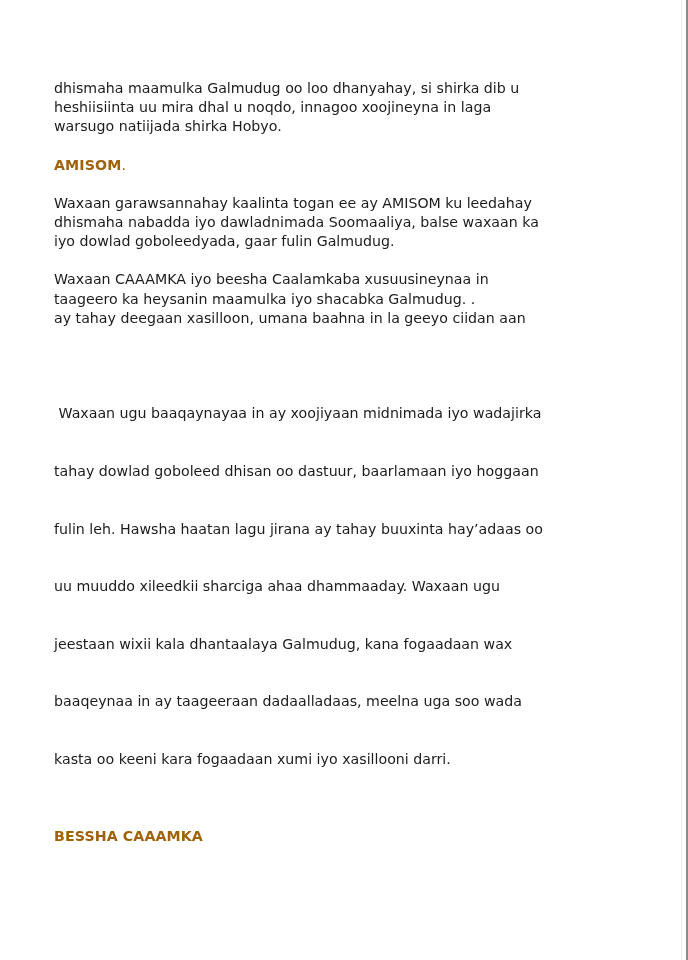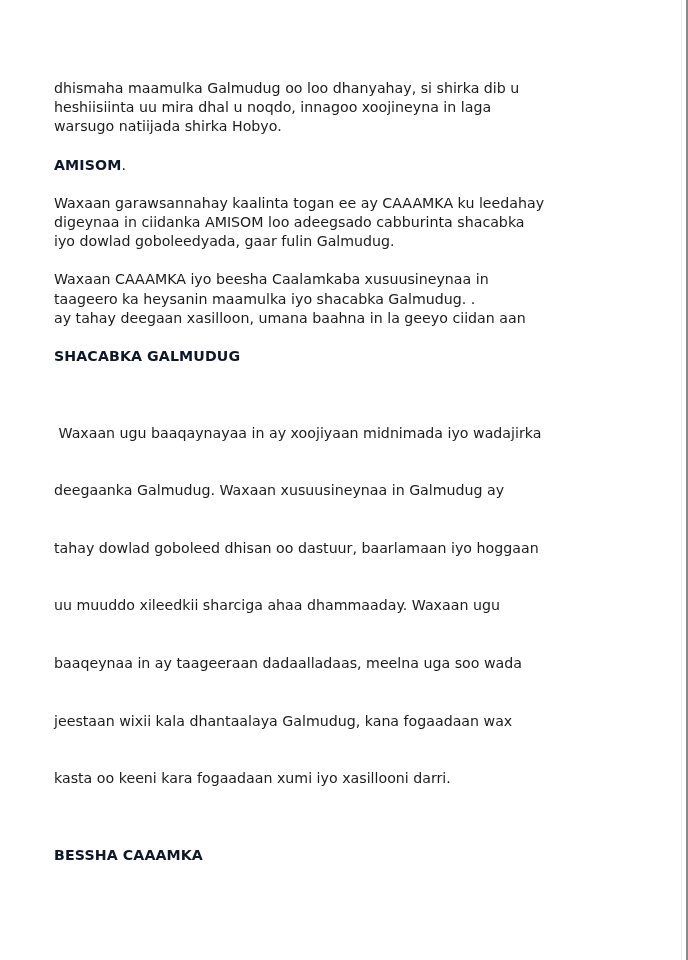--- a/index.html
+++ b/index.html
@@ -52,21 +52,21 @@
       padding: 0;
       white-space: nowrap;
     }
     .para .line {
       display: block;
     }
     .heading {
       margin: 0;
       font-weight: bold;
       font-size: 14.2px;
-      color: #0f172a;
+      color: #a16207;
       letter-spacing: 0.1px;
     }
     .heading .dot {
       font-weight: normal;
     }
     .gap-after-para { height: 19px; }
     .gap-after-heading { height: 19px; }
   </style>
 </head>
 <body>
@@ -78,43 +78,42 @@
       <span class="line">dhismaha maamulka Galmudug oo loo dhanyahay, si shirka dib u</span>
       <span class="line">heshiisiinta uu mira dhal u noqdo, innagoo xoojineyna in laga</span>
       <span class="line">warsugo natiijada shirka Hobyo.</span>
     </p>
     <div class="gap-after-para"></div>
 
     <h2 class="heading"><span>AMISOM</span><span class="dot">.</span></h2>
     <div class="gap-after-heading"></div>
 
     <p class="para">
-      <span class="line">Waxaan garawsannahay kaalinta togan ee ay CAAAMKA ku leedahay</span>
-      <span class="line">digeynaa in ciidanka AMISOM loo adeegsado cabburinta shacabka</span>
+      <span class="line">Waxaan garawsannahay kaalinta togan ee ay AMISOM ku leedahay</span>
+      <span class="line">dhismaha nabadda iyo dawladnimada Soomaaliya, balse waxaan ka</span>
       <span class="line">iyo dowlad goboleedyada, gaar fulin Galmudug.</span>
     </p>
     <div class="gap-after-para"></div>
 
     <p class="para">
       <span class="line">Waxaan CAAAMKA iyo beesha Caalamkaba xusuusineynaa in</span>
       <span class="line">taageero ka heysanin maamulka iyo shacabka Galmudug. .</span>
       <span class="line">ay tahay deegaan xasilloon, umana baahna in la geeyo ciidan aan</span>
     </p>
     <div class="gap-after-para"></div>
 
-    <h2 class="heading"><span>SHACABKA GALMUDUG</span></h2>
     <div class="gap-after-heading"></div>
 
     <p class="para" style="white-space: pre;">
       <span class="line"> Waxaan ugu baaqaynayaa in ay xoojiyaan midnimada iyo wadajirka</span>
-      <span class="line">deegaanka Galmudug. Waxaan xusuusineynaa in Galmudug ay</span>
       <span class="line">tahay dowlad goboleed dhisan oo dastuur, baarlamaan iyo hoggaan</span>
+      <span class="line">fulin leh. Hawsha haatan lagu jirana ay tahay buuxinta hay’adaas oo</span>
       <span class="line">uu muuddo xileedkii sharciga ahaa dhammaaday. Waxaan ugu</span>
+      <span class="line">jeestaan wixii kala dhantaalaya Galmudug, kana fogaadaan wax</span>
       <span class="line">baaqeynaa in ay taageeraan dadaalladaas, meelna uga soo wada</span>
-      <span class="line">jeestaan wixii kala dhantaalaya Galmudug, kana fogaadaan wax</span>
       <span class="line">kasta oo keeni kara fogaadaan xumi iyo xasillooni darri.</span>
     </p>
     <div class="gap-after-para"></div>
 
     <h2 class="heading"><span>BESSHA CAAAMKA</span></h2>
 
   </div>
 </div>
 
 <div class="page-edge-inner"></div>

